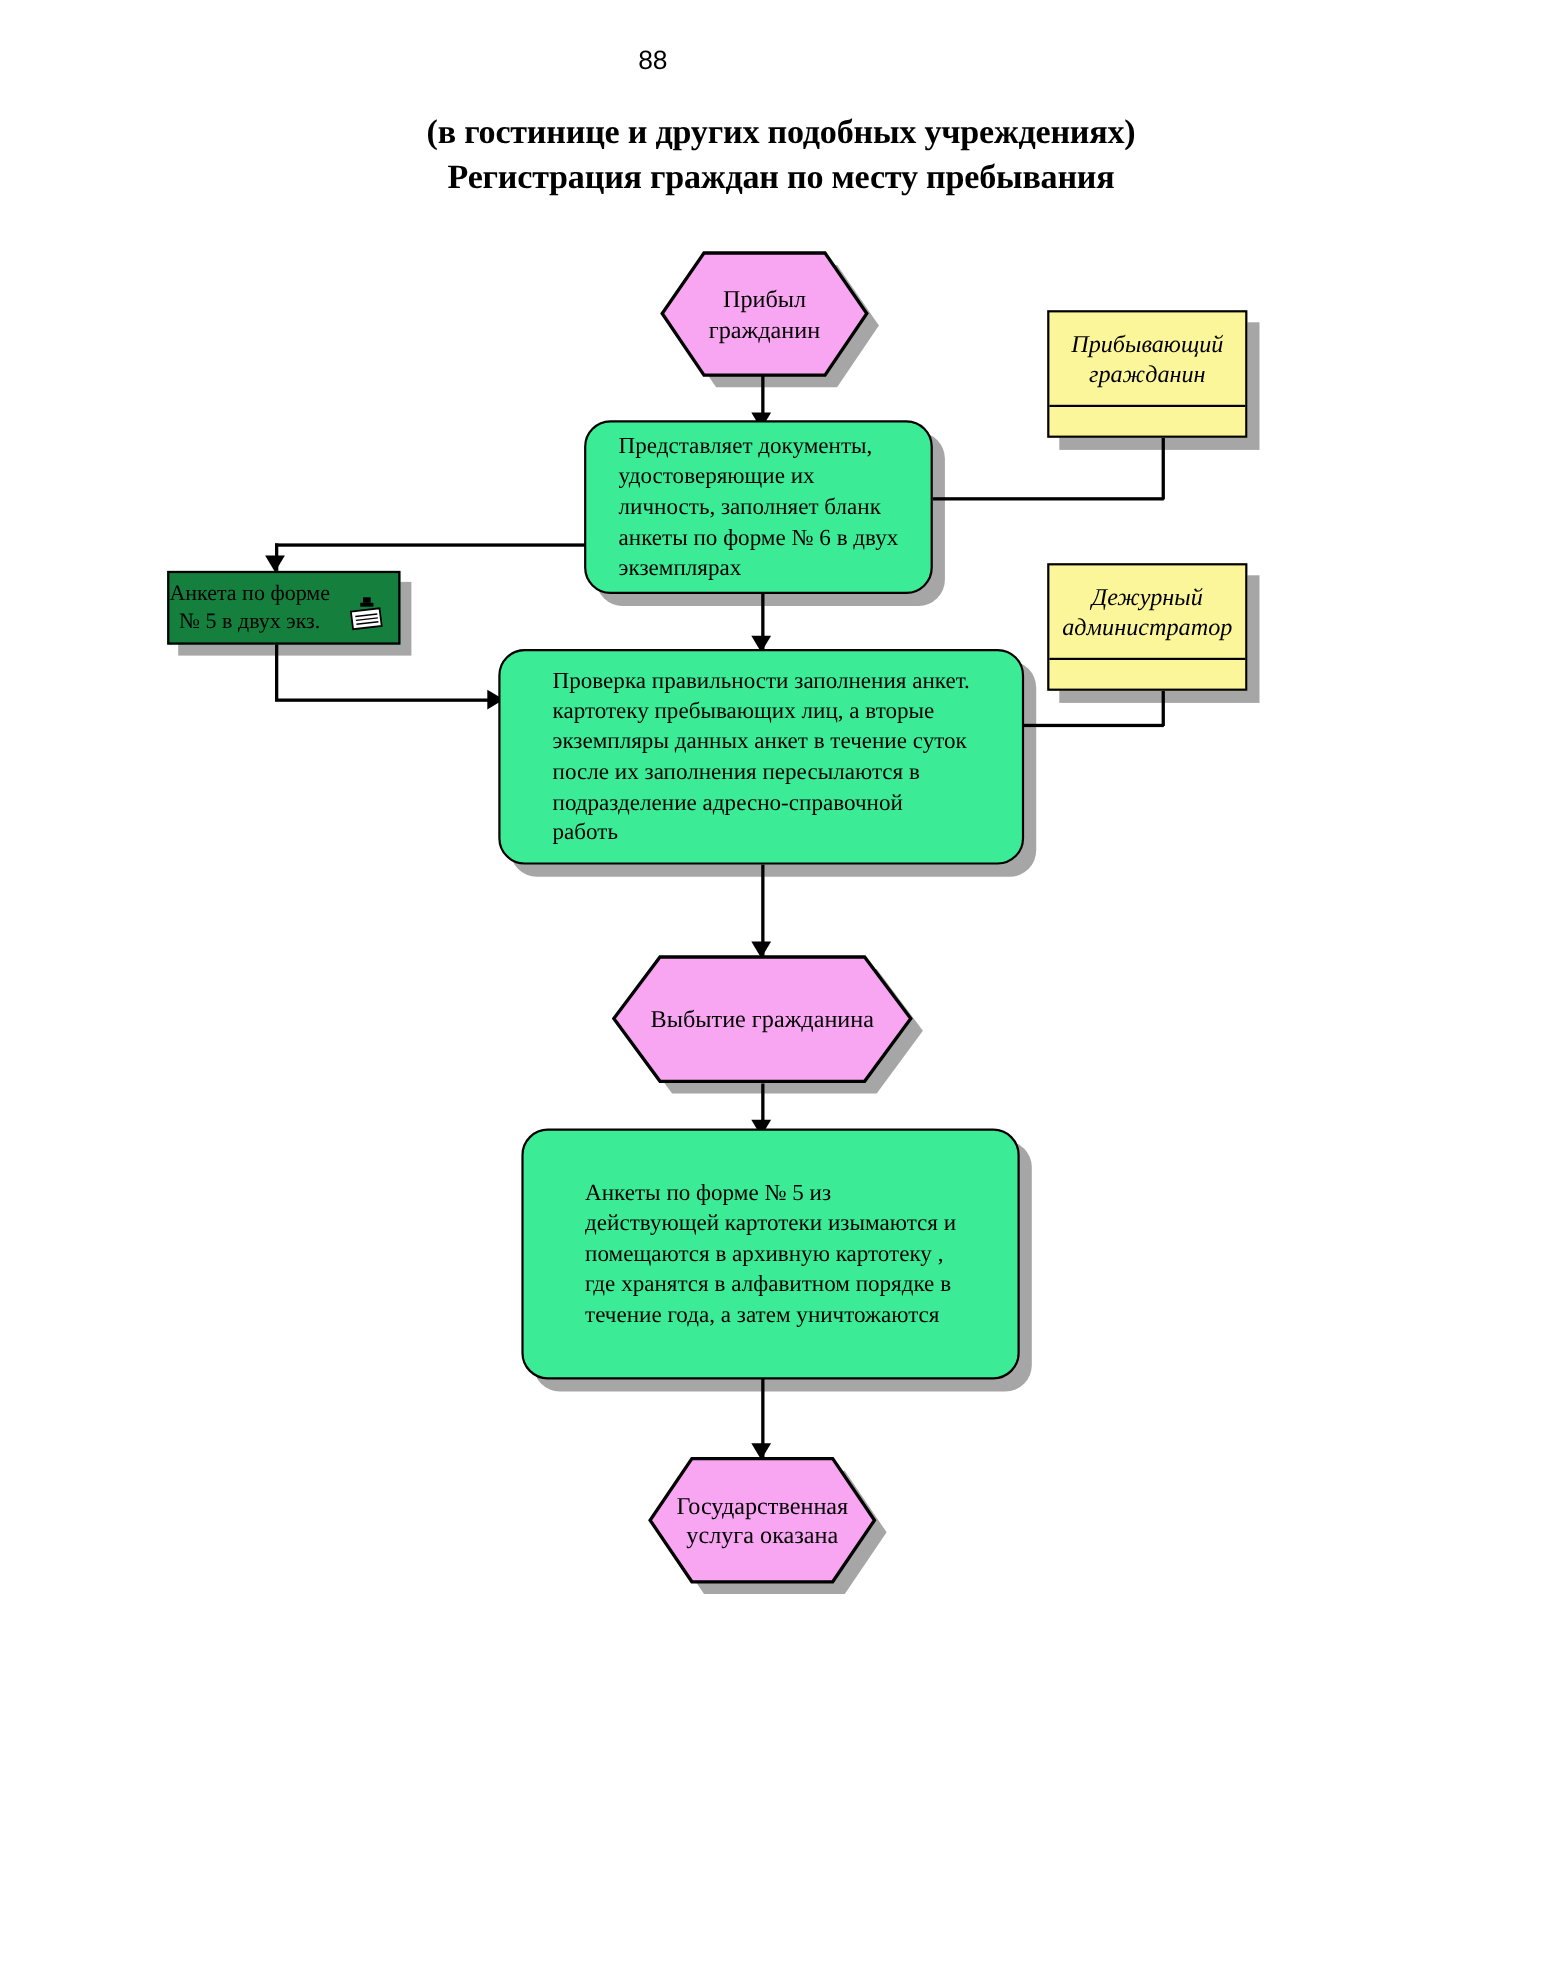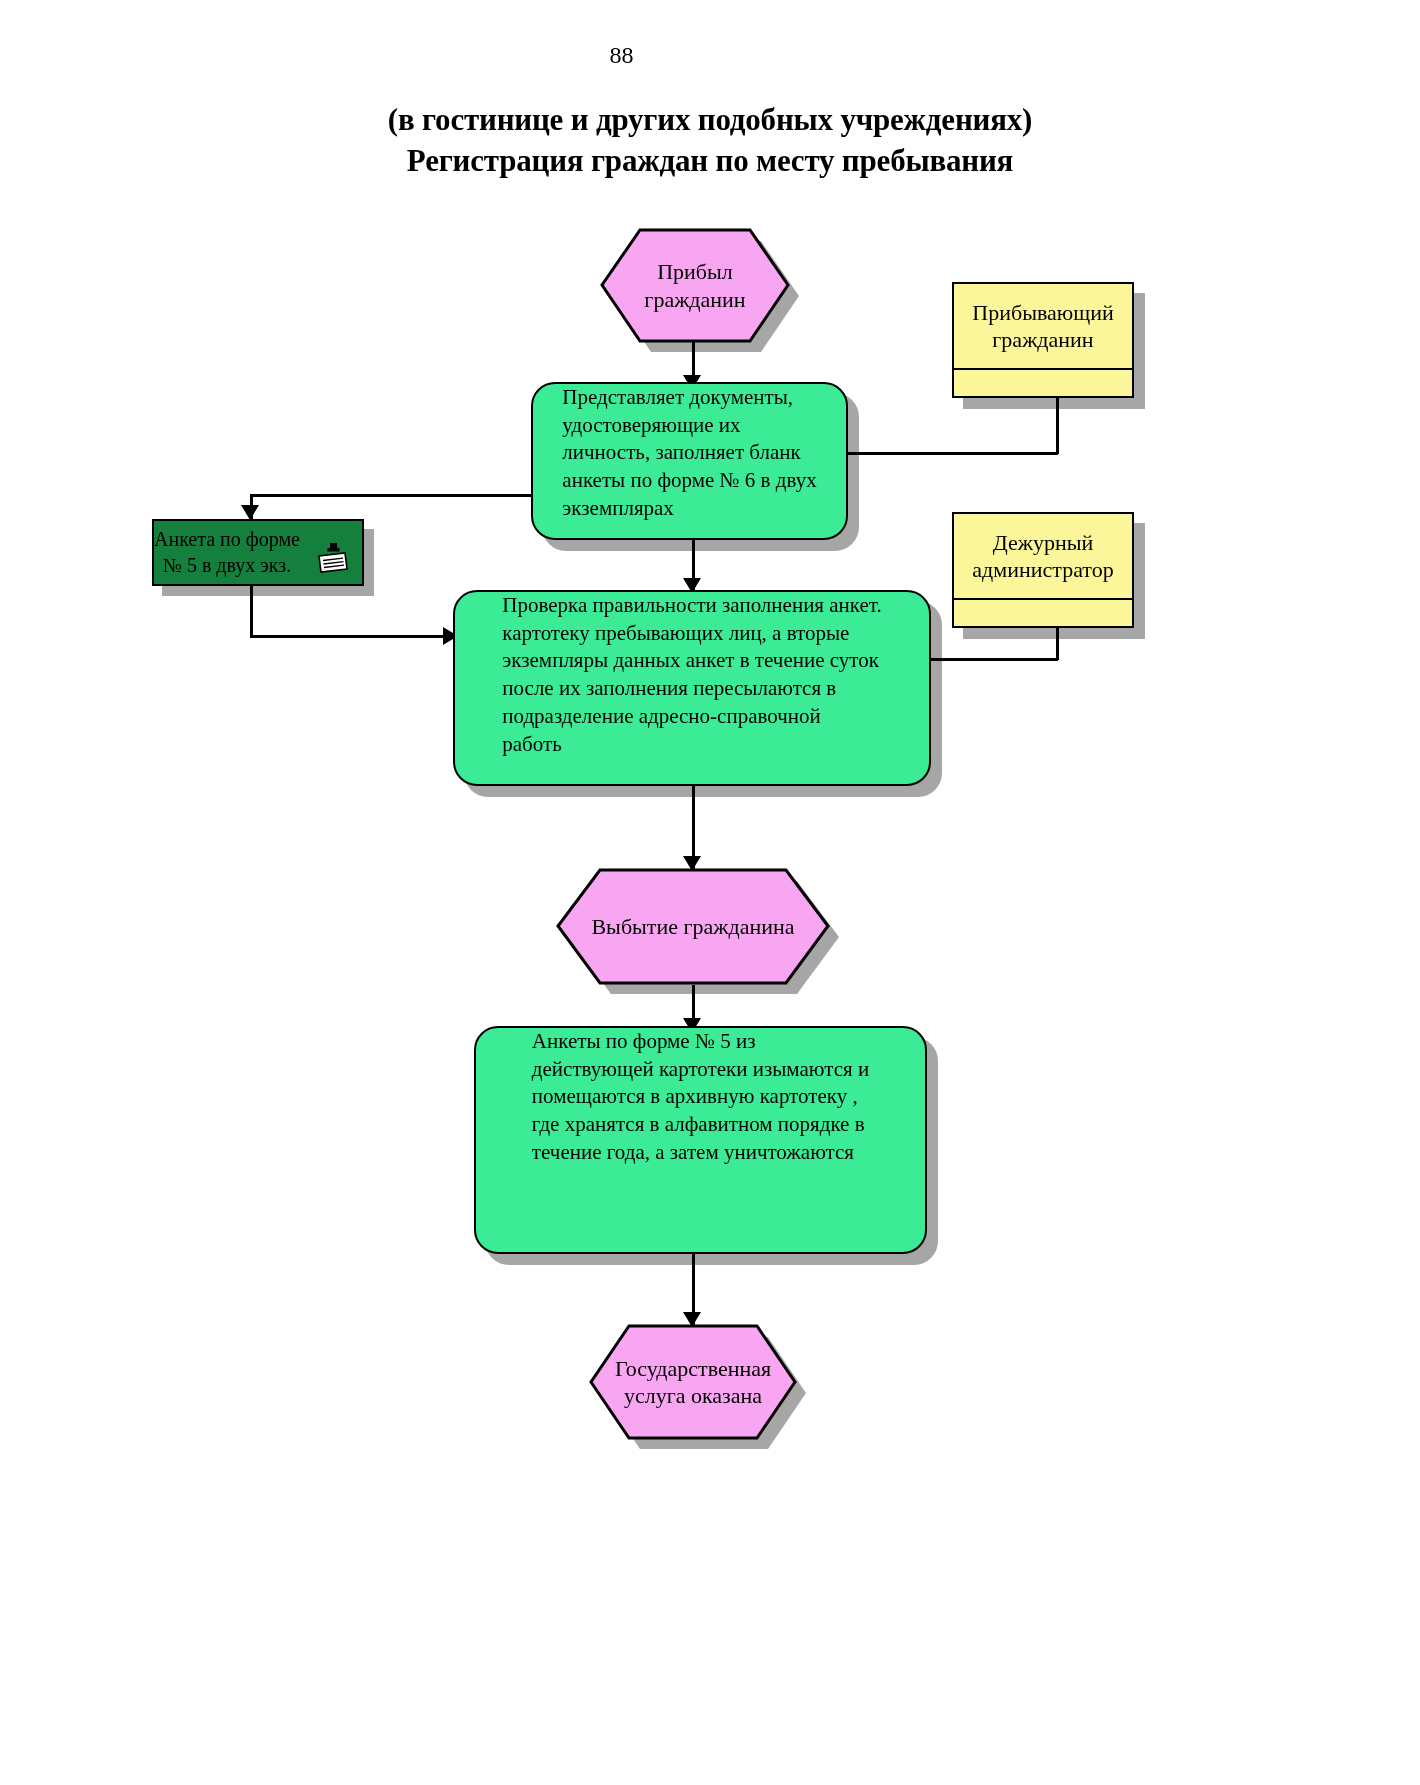--- a/index.html
+++ b/index.html
@@ -20,22 +20,21 @@
   }
 
   
   .page-number {
     position: absolute;
     top: 42px;
     left: 0;
     width: 1187px;
     text-align: center;
     font-size: 24px;
-    font-family: Liberation Serif, serif;
-    padding-left: 28px;
+    font-family: Liberation Sans, sans-serif;
   }
   .doc-title {
     position: absolute;
     top: 100px;
     left: 0;
     width: 1420px;
     text-align: center;
     font-size: 31px;
     font-weight: bold;
     line-height: 1.32;
@@ -82,20 +81,21 @@
     z-index: 0;
   }
   .proc {
     position: absolute;
     inset: 0;
     background: #3ceb95;
     border: 2.5px solid #000000;
     border-radius: 24px;
     z-index: 2;
     display: flex;
+    align-items: center;
     justify-content: center;
   }
   .proc .label {
     font-size: 21px;
     line-height: 1.32;
     padding: 0 14px;
   }
 
   
   .role-wrap { position: absolute; }
@@ -118,20 +118,21 @@
     flex-direction: column;
   }
   .role .main {
     flex: 1 1 auto;
     display: flex;
     align-items: center;
     justify-content: center;
     text-align: center;
     font-size: 22px;
     line-height: 1.25;
+    font-style: italic;
   }
   .role .strip {
     flex: 0 0 26px;
     border-top: 2.5px solid #000000;
   }
 
   
   .data-wrap { position: absolute; }
   .data-shadow {
     position: absolute;

